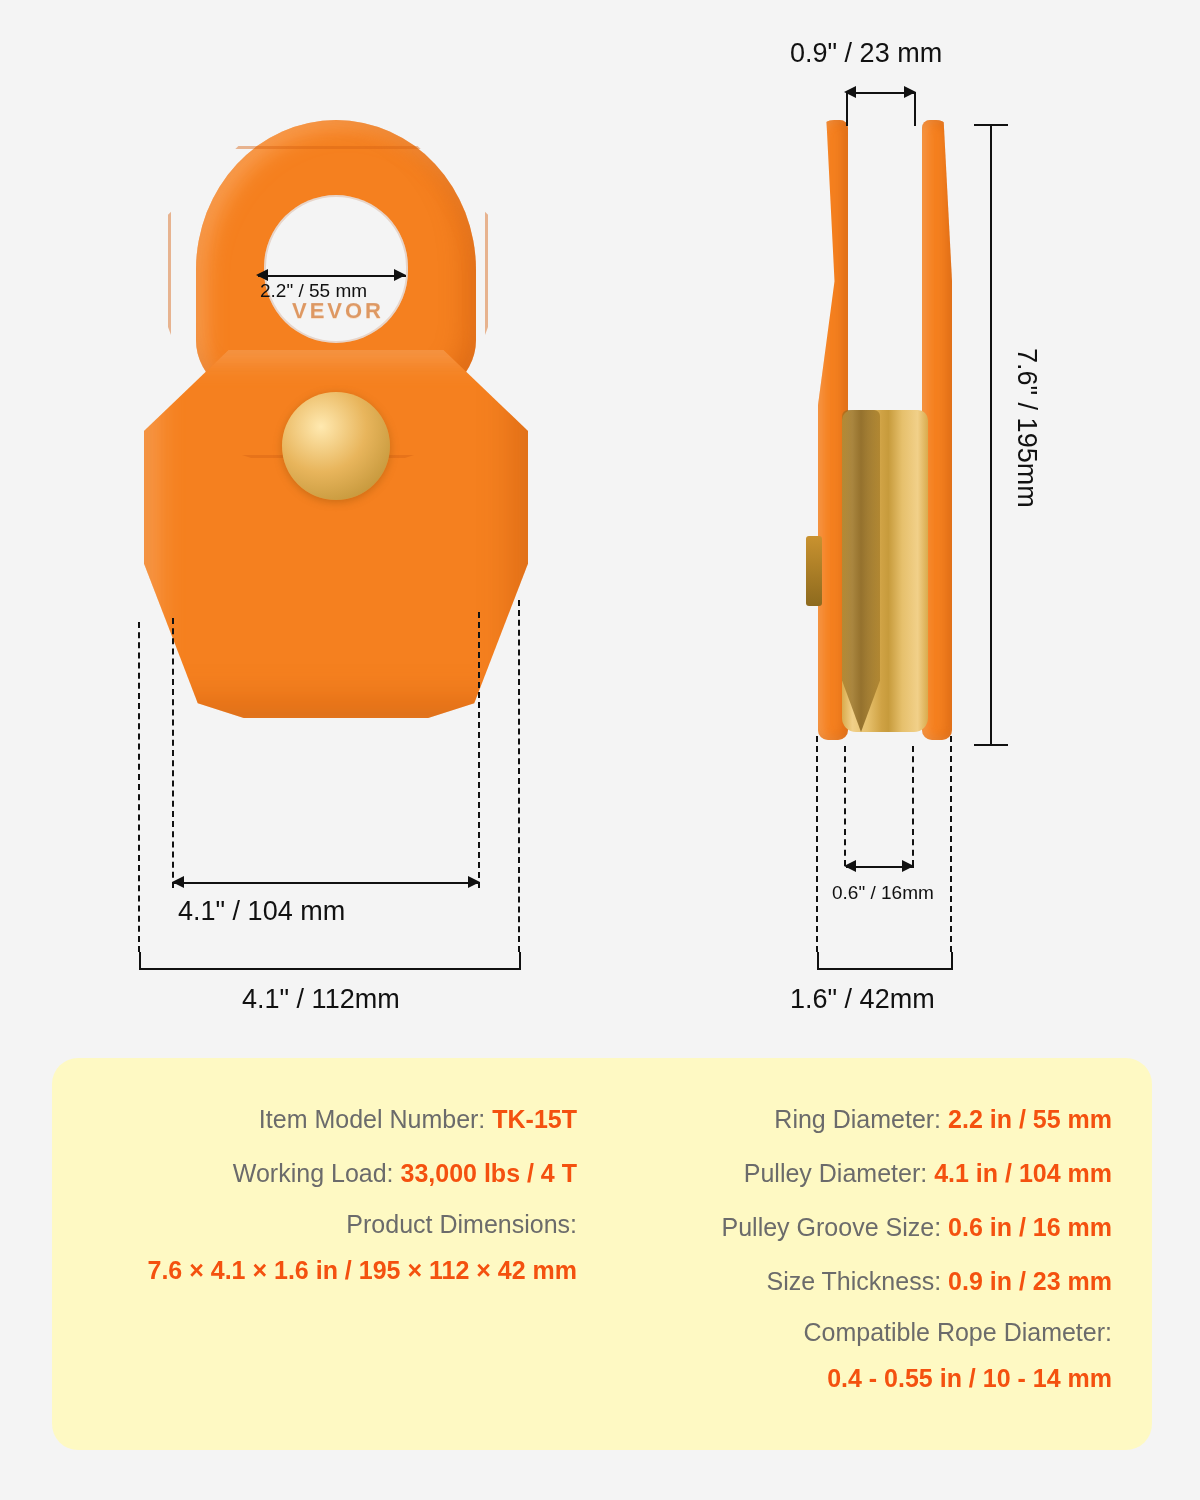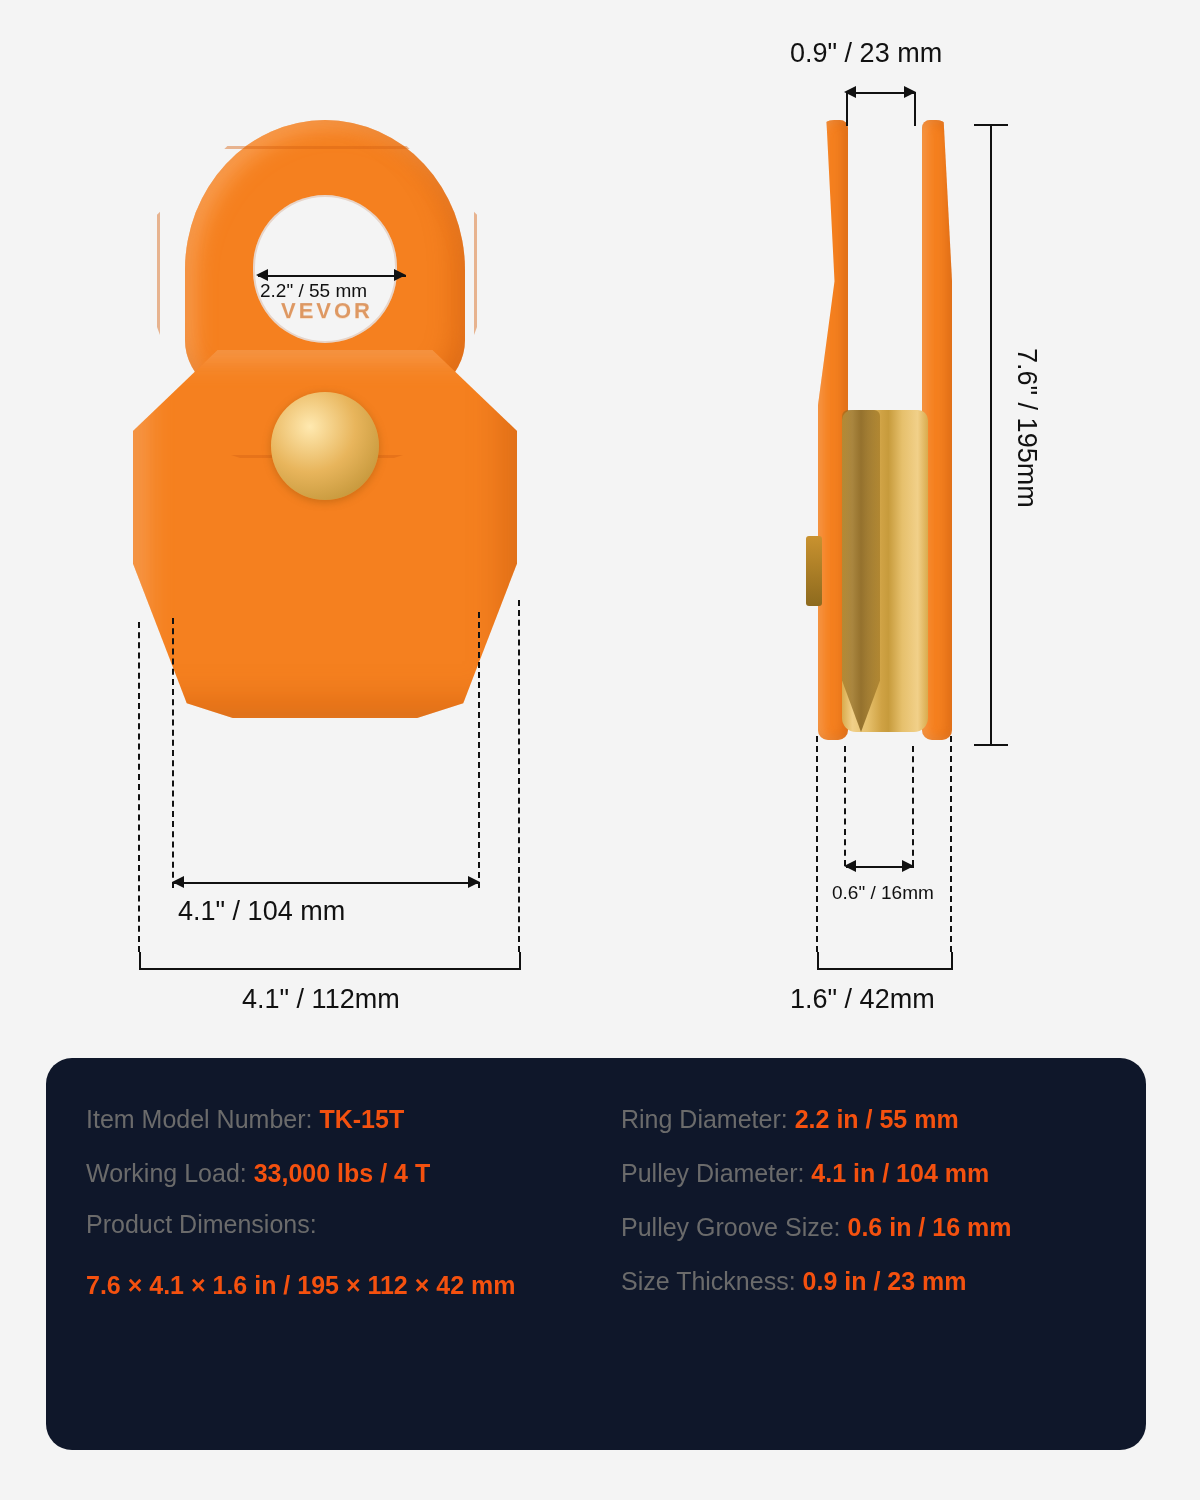--- a/index.html
+++ b/index.html
@@ -19,21 +19,21 @@
   
   .diagram {
     position: absolute;
     left: 0; top: 0;
     width: 1200px; height: 1050px;
   }
 
   
   .front-view {
     position: absolute;
-    left: 125px; top: 120px;
+    left: 136px; top: 120px;
     width: 400px; height: 600px;
   }
   .fv-ring {
     position: absolute;
     left: 60px; top: 0;
     width: 280px; height: 290px;
     background: #f5801f;
     border-radius: 140px 140px 90px 90px / 150px 150px 70px 70px;
     box-shadow: inset -10px -10px 26px rgba(180,70,0,.35),
                 inset 10px 8px 20px rgba(255,190,130,.5);
@@ -161,24 +161,25 @@
   .arrow {
     position: absolute;
     width: 0; height: 0;
   }
   .arrow-l { border-top: 6px solid transparent; border-bottom: 6px solid transparent; border-right: 12px solid #111; }
   .arrow-r { border-top: 6px solid transparent; border-bottom: 6px solid transparent; border-left: 12px solid #111; }
 
   
   .spec-card {
     position: absolute;
-    left: 46px; top: 1058px;
+    left: 52px; top: 1058px;
     width: 1100px; height: 392px;
-    background: #0f172a;
+    background: #fef9c3;
     border-radius: 26px;
+    text-align: right;
   }
   .spec-cols {
     position: absolute;
     left: 0; top: 0;
     width: 100%; height: 100%;
     display: flex;
     padding: 36px 40px 30px 40px;
   }
   .spec-col {
     flex: 1;
@@ -191,21 +192,21 @@
     font-size: 25px;
     line-height: 50px;
     color: #6b6b6b;
     white-space: nowrap;
   }
   .spec-row .val {
     color: #f4510f;
     font-weight: 700;
   }
   .spec-row.block { line-height: 44px; }
-  .spec-row.block .val { display: block; margin-top: 17px; }
+  .spec-row.block .val { display: block; margin-top: 2px; }
 </style>
 </head>
 <body>
 
 <div class="page">
 
   <div class="diagram">
 
     <div class="front-view">
       <div class="fv-ring"></div>
@@ -297,17 +298,21 @@
           <span class="val">4.1 in / 104 mm</span>
         </div>
         <div class="spec-row">
           <span>Pulley Groove Size:</span>
           <span class="val">0.6 in / 16 mm</span>
         </div>
         <div class="spec-row">
           <span>Size Thickness:</span>
           <span class="val">0.9 in / 23 mm</span>
         </div>
+        <div class="spec-row block">
+          <span>Compatible Rope Diameter:</span>
+          <span class="val">0.4 - 0.55 in / 10 - 14 mm</span>
+        </div>
       </div>
     </div>
   </div>
 
 </div>
 
 </body></html>

